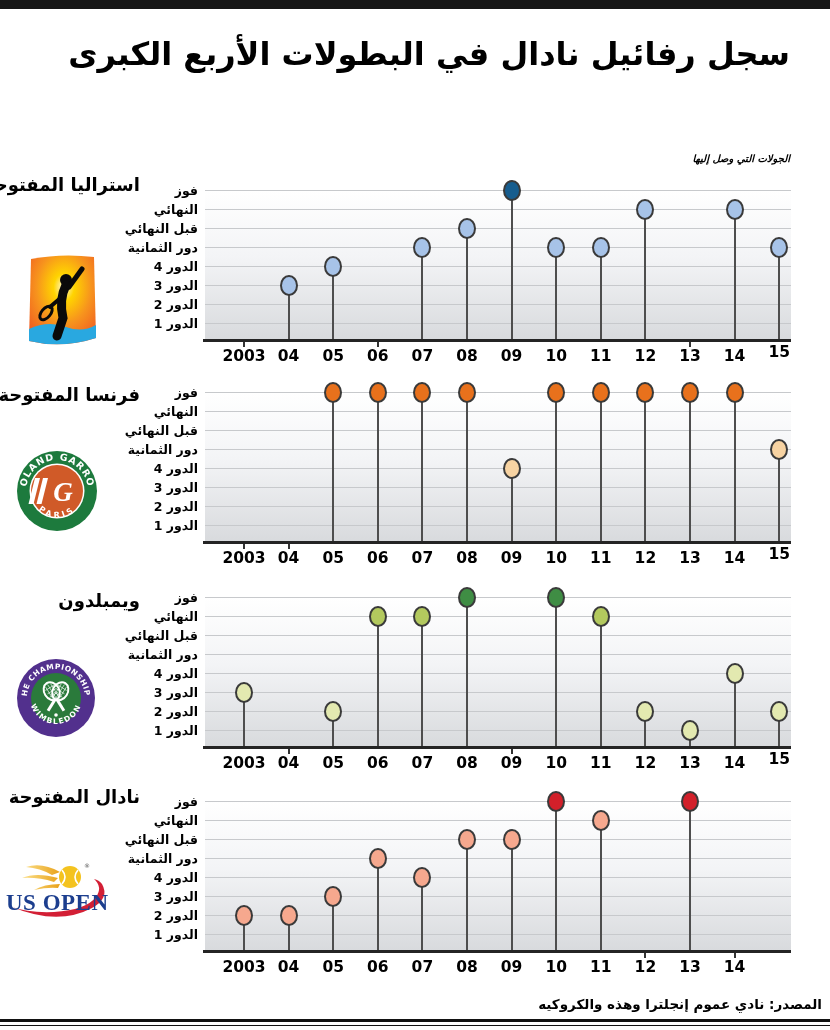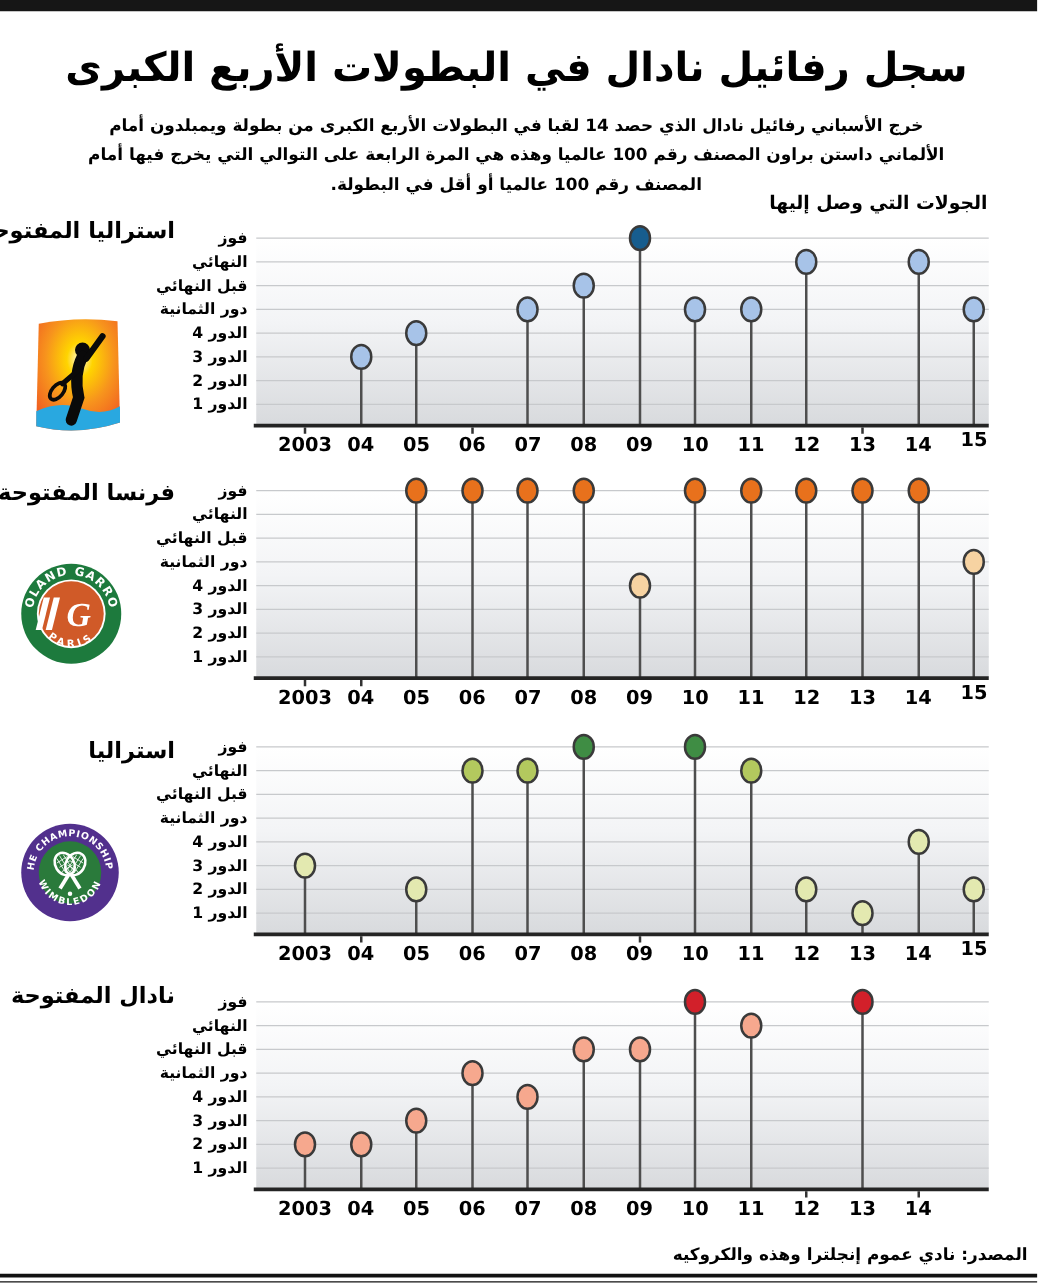--- a/index.html
+++ b/index.html
@@ -1,28 +1,28 @@
 <!DOCTYPE html>
 <html lang="ar"><head>
 <meta charset="utf-8">
 <style>
   html,body { margin:0; padding:0; background:#fff; }
   .page { position:relative; width:830px; height:1030px; background:#fff;
           font-family:"DejaVu Sans", sans-serif; overflow:hidden; color:#000; }
 
   .topbar { position:absolute; top:0; left:0; width:830px; height:9px; background:#161616; }
 
-  .title { position:absolute; top:14px; left:40px; right:56px; direction:rtl; text-align:right;
+  .title { position:absolute; top:14px; left:40px; right:40px; direction:rtl; text-align:right;
            font-size:32px; font-weight:bold; letter-spacing:0; }
 
   .subtitle { position:absolute; top:76px; right:72px; width:690px; direction:rtl;
               text-align:center; font-size:13.5px; font-weight:bold; line-height:1.75; }
 
   .axis-note { position:absolute; top:153px; right:40px; direction:rtl;
-               font-size:15px; font-weight:bold; }
+               font-size:10px; font-weight:bold;font-style:italic; }
 
   .tname { position:absolute; right:690px; white-space:nowrap; direction:rtl;
            font-size:18px; font-weight:bold; }
   #tname-0 { top:174px; } #tname-1 { top:384px; } #tname-2 { top:590px; } #tname-3 { top:786px; }
 
   .logo { position:absolute; }
   #logo-0 { left:24px; top:250px; width:76px;  height:102px; }
   #logo-1 { left:16px; top:450px; width:82px;  height:82px;  }
   #logo-2 { left:16px; top:658px; width:80px;  height:80px;  }
   #logo-3 { left:2px;  top:860px; width:112px; height:66px;  }
@@ -51,27 +51,26 @@
 </style>
 </head>
 <body>
 
 <div class="page">
 
   <div class="topbar"></div>
 
   <h1 class="title">سجل رفائيل نادال في البطولات الأربع الكبرى</h1>
 
-  <p class="subtitle">خرج الأسباني رفائيل نادال الذي حصد 14 لقبا في البطولات الأربع الكبرى من بطولة ويمبلدون أمام الألماني داستن براون المصنف رقم 100 عالميا وهذه هي المرة الرابعة على التوالي التي يخرج فيها أمام المصنف رقم 100 عالميا أو أقل في البطولة.</p>
 
   <div class="axis-note">الجولات التي وصل إليها</div>
 
   <div class="tname" id="tname-0">استراليا المفتوحة</div>
   <div class="tname" id="tname-1">فرنسا المفتوحة</div>
-  <div class="tname" id="tname-2">استراليا</div>
+  <div class="tname" id="tname-2">ويمبلدون</div>
   <div class="tname" id="tname-3">نادال المفتوحة</div>
 
   <div class="logo" id="logo-0">
     <svg viewBox="0 0 76 102" xmlns="http://www.w3.org/2000/svg">
       <defs>
         <radialGradient id="aog" cx="52%" cy="36%" r="70%">
           <stop offset="0%" stop-color="#fffbe0"></stop>
           <stop offset="22%" stop-color="#ffd400"></stop>
           <stop offset="58%" stop-color="#f7941d"></stop>
           <stop offset="100%" stop-color="#f05a22"></stop>
@@ -135,20 +134,36 @@
         <g transform="rotate(32 40 40)">
           <ellipse cx="40" cy="32" rx="7.5" ry="9.5" stroke-width="2"></ellipse>
           <line x1="40" y1="41.5" x2="40" y2="55" stroke-width="3"></line>
           <path d="M35,28 h10 M35,32 h10 M35,36 h10 M37,25 v14 M40,24 v17 M43,25 v14" stroke-width="0.6"></path>
         </g>
         <circle cx="40" cy="57" r="1.8" fill="#fff" stroke="none"></circle>
       </g>
     </svg>
   </div>
 
+  <div class="logo" id="logo-3">
+    <svg viewBox="0 0 112 66" xmlns="http://www.w3.org/2000/svg">
+      <defs>
+        <linearGradient id="uso-flame" x1="0%" y1="0%" x2="100%" y2="0%">
+          <stop offset="0%" stop-color="#fbe08a"></stop>
+          <stop offset="100%" stop-color="#e9a21b"></stop>
+        </linearGradient>
+      </defs>
+      <path d="M10,47 Q56,66 90,48 Q108,38 100,24 Q97,20 92,19 Q101,27 94,37 Q84,50 52,52 Q26,53 10,47 Z" fill="#d31f35"></path>
+      <path d="M58,12 Q40,2 24,7 Q38,8 50,15 Z M56,18 Q34,12 20,18 Q36,17 52,22 Z M58,24 Q42,24 32,30 Q46,27 56,28 Z" fill="url(#uso-flame)"></path>
+      <circle cx="68" cy="17" r="11" fill="#f4c31f"></circle>
+      <path d="M60,10 Q66,17 60,24 M76,10 Q70,17 76,24" stroke="#fff" stroke-width="1.6" fill="none"></path>
+      <text x="82" y="8" font-size="6" fill="#555">®</text>
+      <text x="4" y="50" font-size="23" font-weight="bold" font-family="Liberation Serif, serif" fill="#1c3e8e" letter-spacing="0.5">US OPEN</text>
+    </svg>
+  </div>
 
   <div class="plot" id="plot-0">
       <div class="gridline" style="top: 0px;"></div>
       <div class="ylab" style="top: 0px;">فوز</div>
       <div class="gridline" style="top: 19px;"></div>
       <div class="ylab" style="top: 19px;">النهائي</div>
       <div class="gridline" style="top: 38px;"></div>
       <div class="ylab" style="top: 38px;">قبل النهائي</div>
       <div class="gridline" style="top: 57px;"></div>
       <div class="ylab" style="top: 57px;">دور الثمانية</div>

